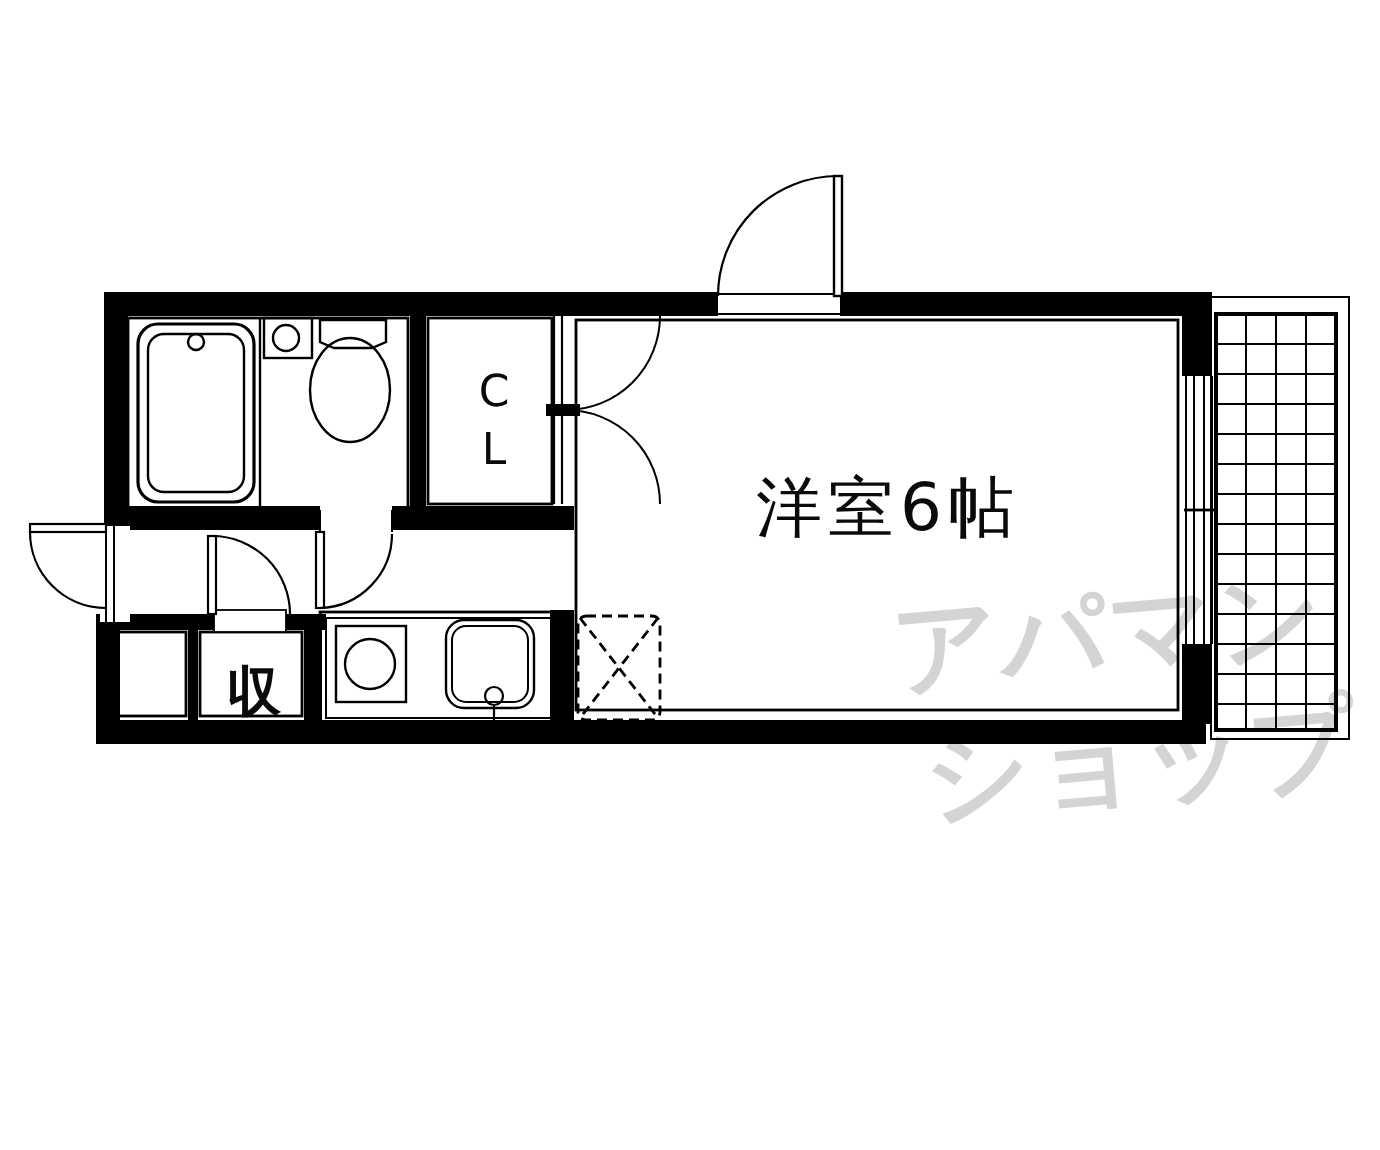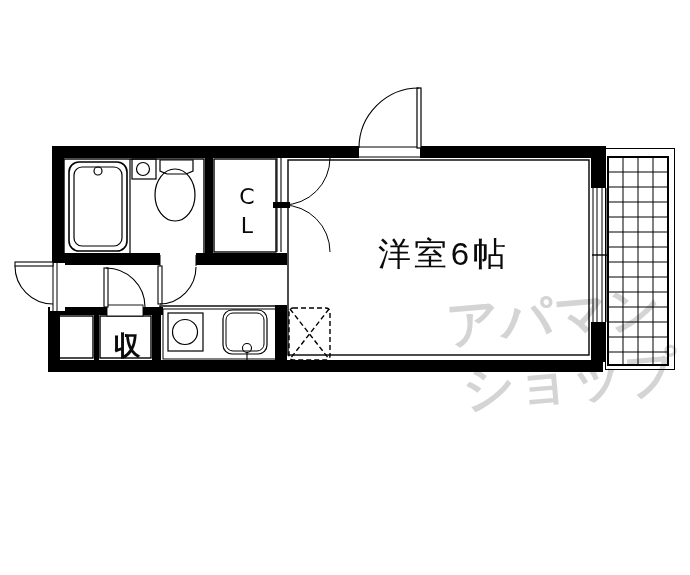--- a/index.html
+++ b/index.html
@@ -2,21 +2,21 @@
 <html><head>
 <meta charset="utf-8">
 <style>
   html,body{margin:0;padding:0;background:#ffffff;}
   .canvas{
     position:relative;width:690px;height:575px;background:#ffffff;overflow:hidden;
     font-family:"DejaVu Sans","Liberation Sans",sans-serif;
   }
   .canvas svg{position:absolute;left:0;top:0;z-index:2;}
   .label{position:absolute;z-index:3;color:#0a0a0a;}
-  .label-room{left:378px;top:232px;width:170px;font-size:33px;letter-spacing:3px;white-space:nowrap;font-family:Liberation Mono, monospace;}
+  .label-room{left:378px;top:232px;width:170px;font-size:33px;letter-spacing:3px;white-space:nowrap;}
   .label-cl{left:229px;top:182px;width:36px;text-align:center;font-size:22px;line-height:29px;font-weight:500;}
   .label-cl span{display:block;}
   .label-storage{left:108px;top:328px;width:38px;text-align:center;font-size:27px;font-weight:600;}
   .watermark{position:absolute;z-index:1;color:#d4d4d4;font-weight:bold;}
   .wm-line{position:absolute;font-size:52px;letter-spacing:1px;white-space:nowrap;}
   .wm1{left:446px;top:282px;transform:rotate(-5deg);}
   .wm2{left:462px;top:346px;transform:rotate(-5deg);}
 </style>
 </head>
 <body>

